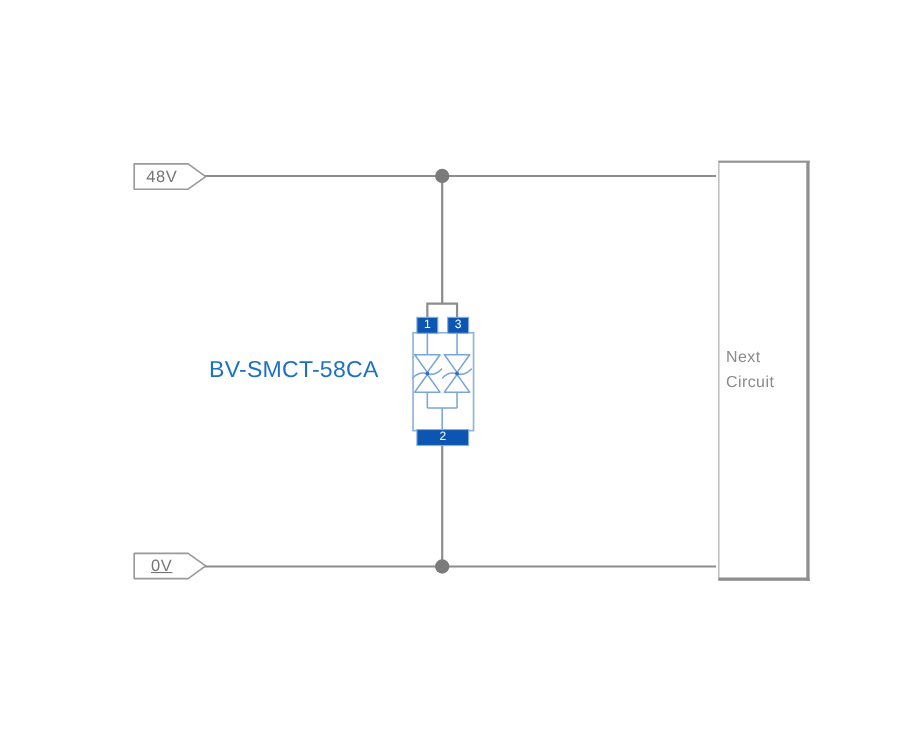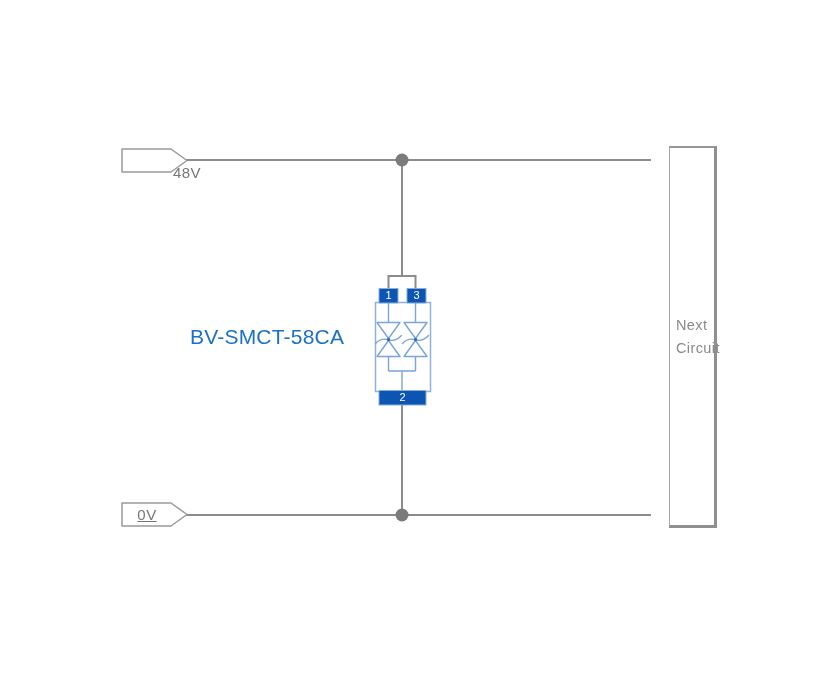--- a/index.html
+++ b/index.html
@@ -28,21 +28,21 @@
     left: 122px;
     width: 50px;
     height: 24px;
     display: flex;
     align-items: center;
     justify-content: center;
     font-size: 15px;
     color: #767676;
     letter-spacing: 0.5px;
   }
-  .tag-label-48v { top: 160px; margin-left: 40px; }
+  .tag-label-48v { top: 148px; }
   .tag-label-0v  { top: 502px; text-decoration: underline; }
 
   .part-label {
     left: 190px;
     top: 325px;
     width: 162px;
     text-align: left;
     font-size: 21px;
     color: #1c70c6;
     letter-spacing: 0.2px;
@@ -55,23 +55,23 @@
     justify-content: center;
     color: #ffffff;
     font-size: 11px;
     line-height: 1;
   }
   .pin-1 { left: 379px; top: 288px; width: 19px; height: 15px; }
   .pin-3 { left: 407px; top: 288px; width: 19px; height: 15px; }
   .pin-2 { left: 379px; top: 390px; width: 47px; height: 15px; }
 
   .next-circuit-box {
-    left: 669px;
+    left: 653px;
     top: 146px;
-    width: 48px;
+    width: 83px;
     height: 382px;
     background: #ffffff;
     border-top: 2px solid #959595;
     border-right: 3px solid #8f8f8f;
     border-bottom: 3px solid #8f8f8f;
     border-left: 1px solid #a6a6a6;
     display: flex;
     align-items: center;
   }
   .next-circuit-text {

